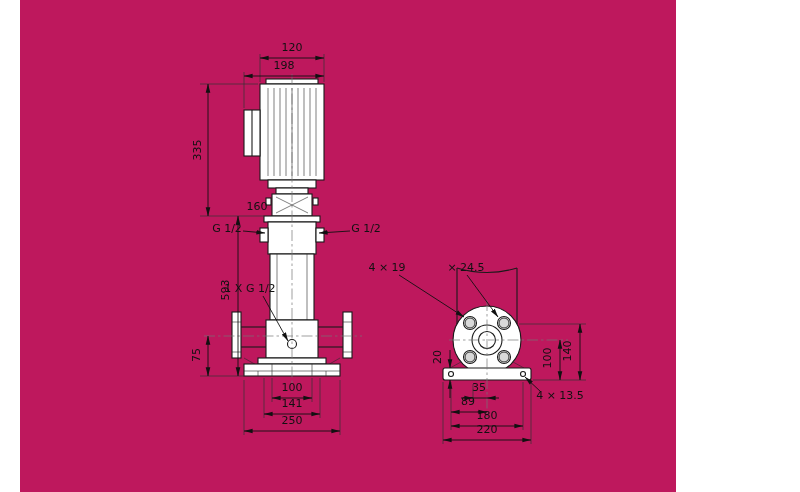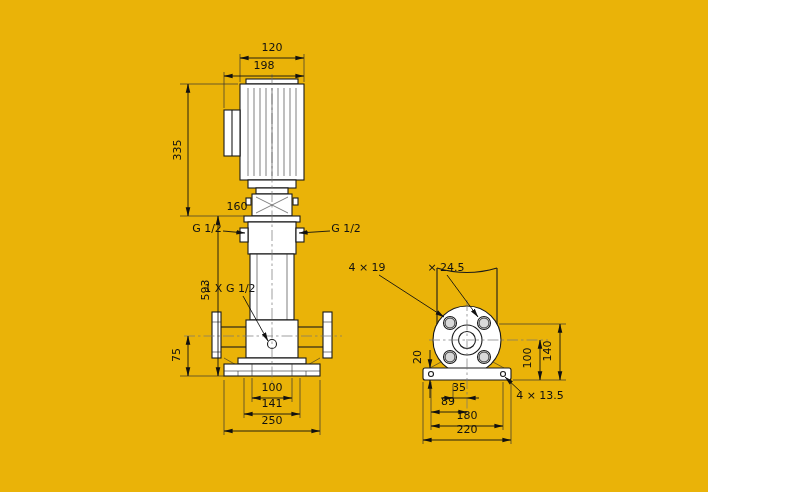--- a/index.html
+++ b/index.html
@@ -1,16 +1,16 @@
 <!DOCTYPE html>
 <html><head>
 <meta charset="utf-8">
 <style>
   html,body{margin:0;padding:0;background:#fff;}
-  .stage{width:708px;height:492px;background:#eab308;position:relative;overflow:hidden;}
+  .stage{width:656px;height:492px;background:#be185d;position:relative;overflow:hidden;margin-left:20px;}
   svg{display:block;}
   svg text{font-family:"DejaVu Sans","Liberation Sans",sans-serif;font-size:11px;fill:#111;}
   .dimtext{text-anchor:middle;}
   .obj{fill:none;stroke:#1a1a1a;stroke-width:1.1;}
   .objf{fill:#ffffff;stroke:#1a1a1a;stroke-width:1.1;}
   .thin{fill:none;stroke:#2a2a2a;stroke-width:0.6;}
   .dim{fill:none;stroke:#111;stroke-width:0.9;}
   .ext{fill:none;stroke:#333;stroke-width:0.7;}
   .cl{fill:none;stroke:#777;stroke-width:0.7;stroke-dasharray:11 3 2.5 3;}
   .hole{fill:#d9d9d9;stroke:#1a1a1a;stroke-width:0.9;}

